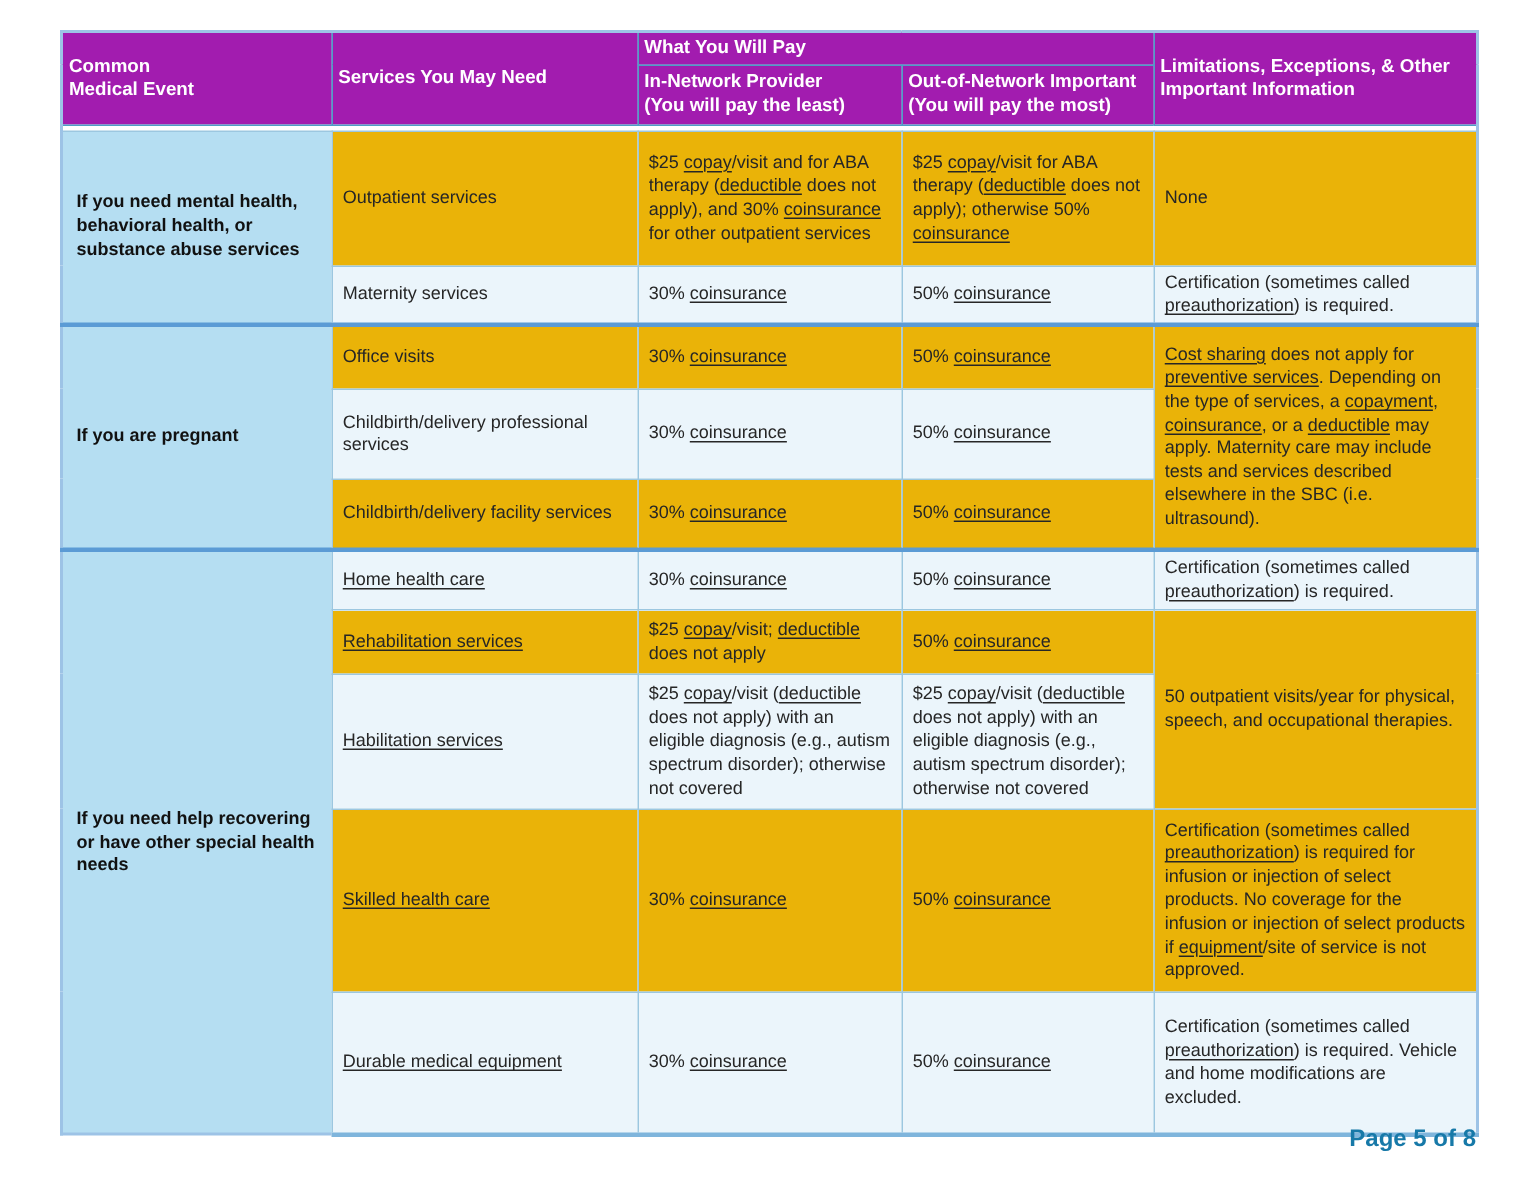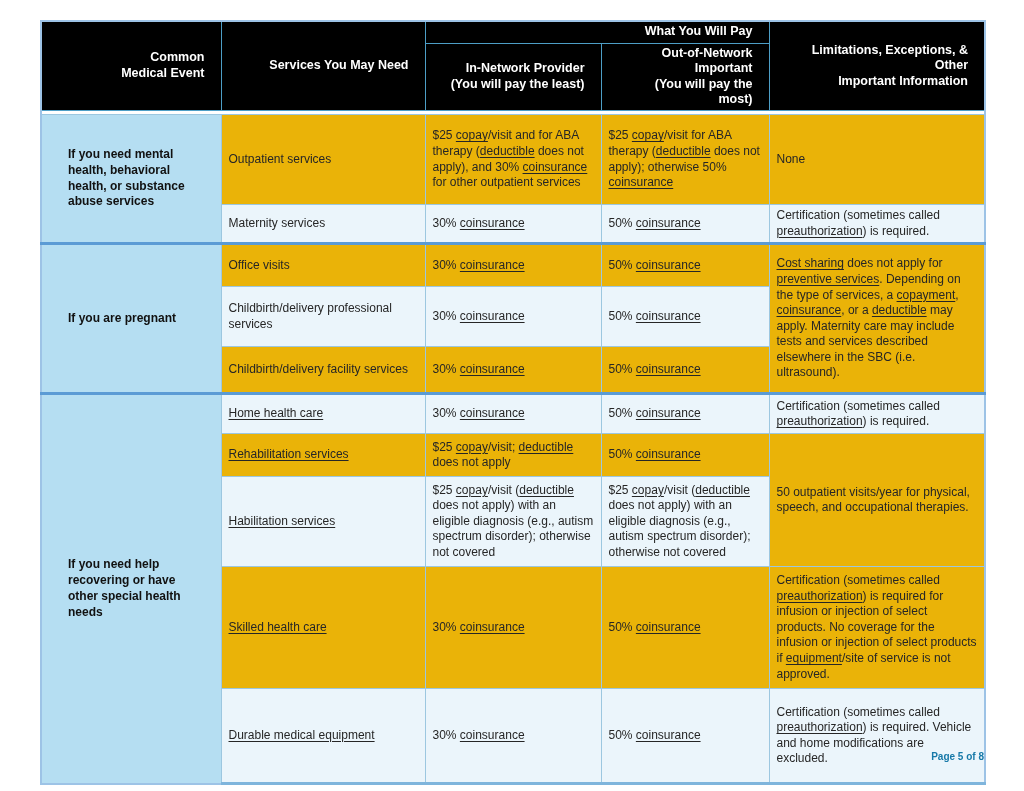--- a/index.html
+++ b/index.html
@@ -5,43 +5,43 @@
   * { box-sizing: border-box; }
   body { margin:0; background:#ffffff; font-family:"Liberation Sans", sans-serif; }
   .page { position:relative; width:1024px; height:791px; background:#ffffff; overflow:hidden; }
 
   table.sbc {
     position:absolute; left:40px; top:20px; width:944px;
     border-collapse:collapse; table-layout:fixed;
     border:2px solid #9DC3E6;
   }
   th {
-    background:#000000; color:#ffffff; font-weight:bold; font-size:12.5px;
-    text-align:right; vertical-align:middle;
-    border:1px solid #4D9EC6; padding:2px 16px; line-height:1.25;
+    background:#a21caf; color:#ffffff; font-weight:bold; font-size:12.5px;
+    text-align:left; vertical-align:middle;
+    border:1px solid #4D9EC6; padding:2px 4px; line-height:1.25;
   }
   th span { display:block; }
   td {
     font-size:12px; color:#262626; border:1px solid #9CC7E0;
     padding:3px 7px; vertical-align:middle; line-height:1.3;
     overflow:hidden;
   }
   tr.plain td { background:#eab308; }
   tr.stripe td { background:#EBF5FB; }
   td.event {
     background:#B5DEF2 !important; font-weight:bold; color:#111111;
-    padding:4px 26px; line-height:1.32;
+    padding:4px 9px; line-height:1.32;
   }
   tr.grp td { border-top:3px solid #5B9BD5; }
   tr.gap td { background:#ffffff; border-left:0; border-right:0; height:4px; padding:0; }
   tbody tr:last-child td { border-bottom:3px solid #7FB5DC; }
   u { text-decoration:underline; text-decoration-thickness:1px; text-underline-offset:2px; }
   .footer {
     position:absolute; top:751px; right:40px;
-    color:#1779A8; font-weight:bold; font-size:10px;
+    color:#1779A8; font-weight:bold; font-size:16px;
   }
 </style>
 </head>
 <body>
 
 <div class="page">
 
   <table class="sbc">
     <colgroup>
       <col style="width:180px">

